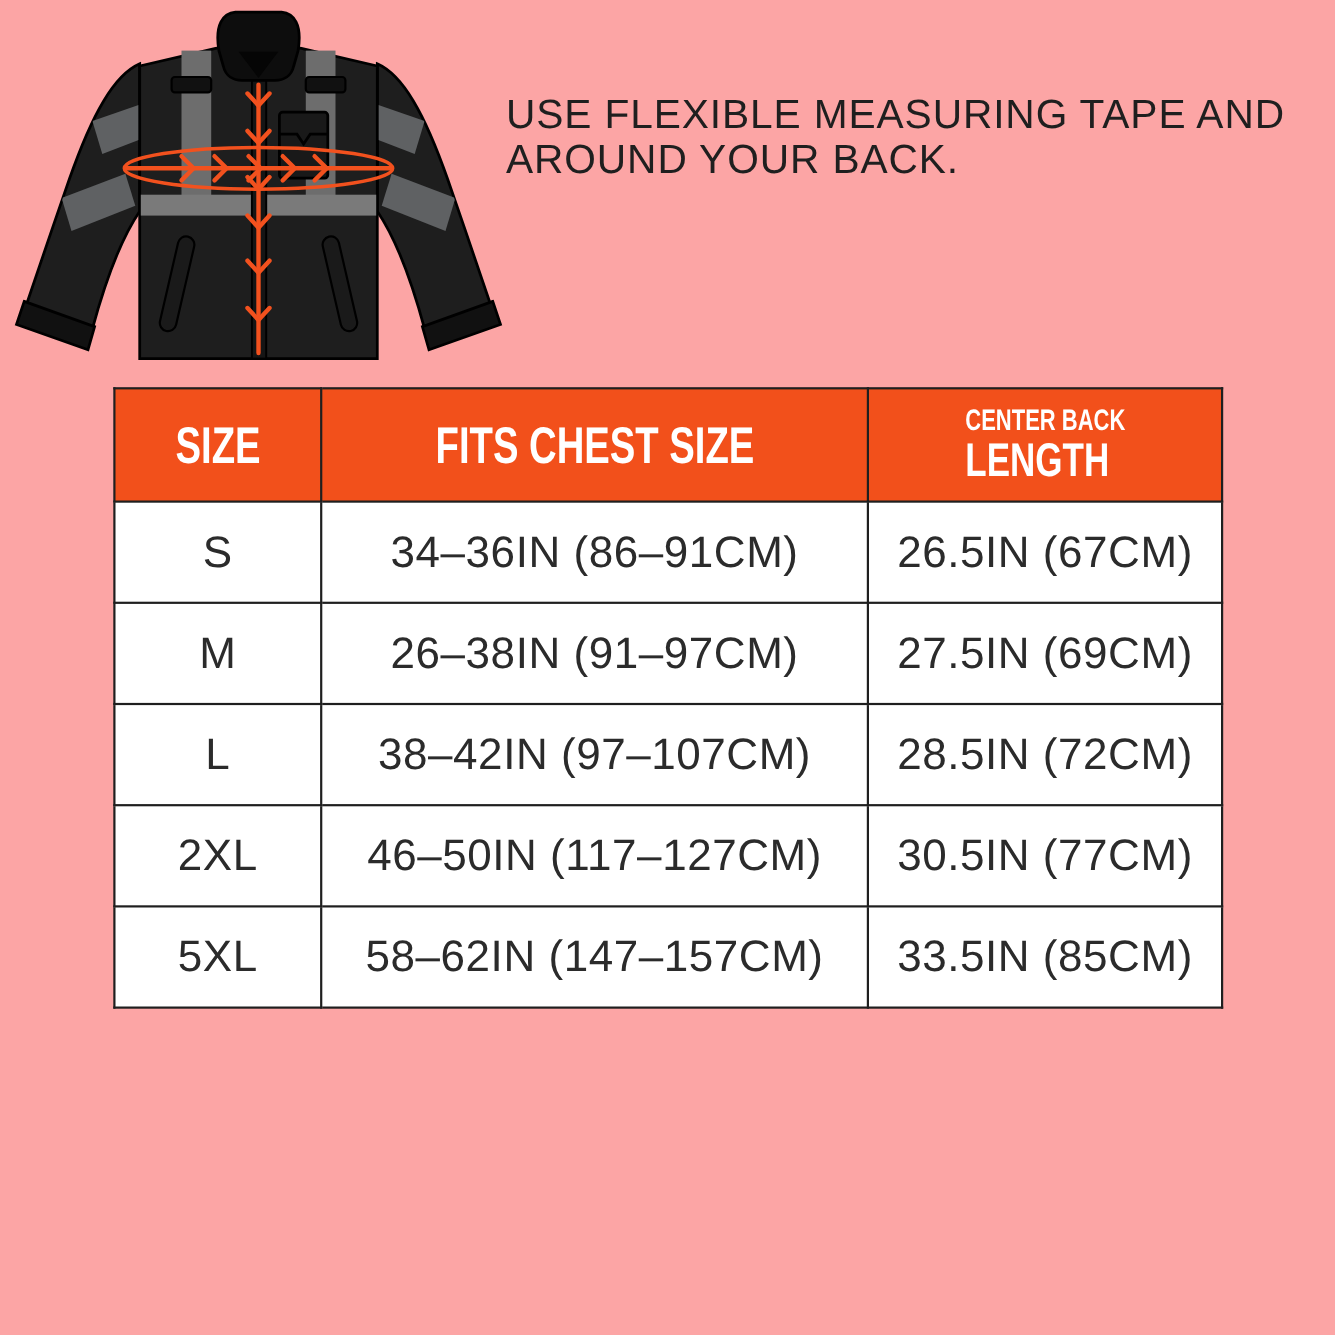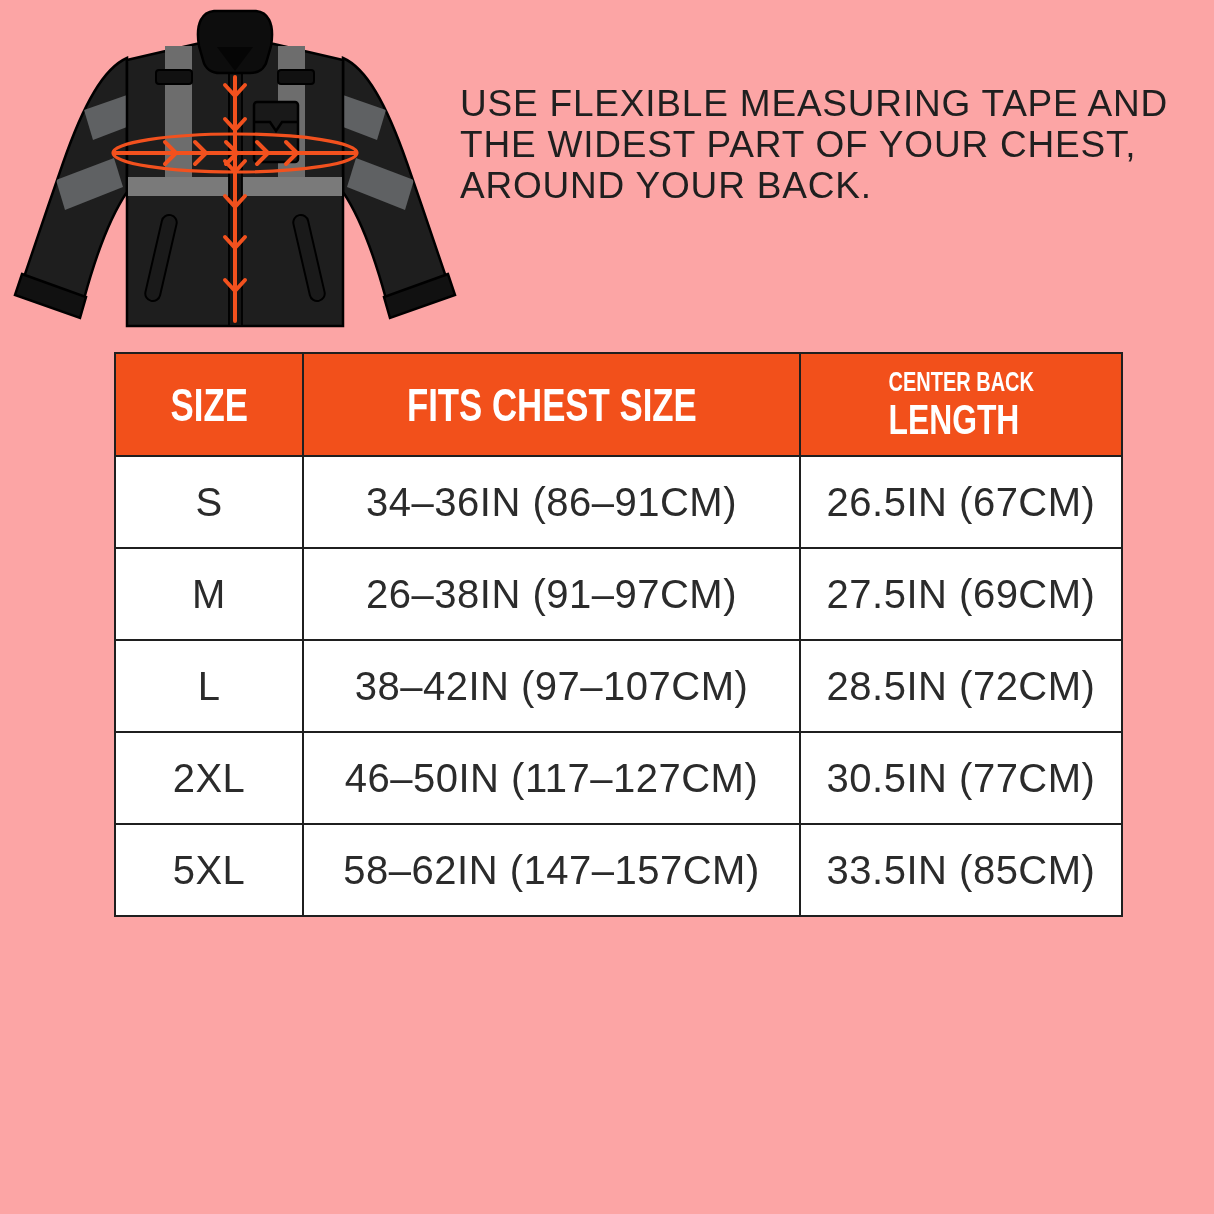--- a/index.html
+++ b/index.html
@@ -44,21 +44,21 @@
     top:83px;
     width:720px;
     font-size:37px;
     line-height:41px;
     letter-spacing:0.8px;
     color:var(--text-dark);
   }
   
   .size-table{
     position:absolute;
-    left:114px;
+    left:103px;
     top:352px;
     width:1007px;
     border-collapse:collapse;
     table-layout:fixed;
     text-align:center;
     padding-left:12px;
   }
   .size-table col.c1{width:188px;}
   .size-table col.c2{width:497px;}
   .size-table col.c3{width:322px;}
@@ -166,21 +166,20 @@
       <path d="M225,119 L235,130 L245,119" stroke-width="4"></path>
       <path d="M225,161 L235,172 L245,161" stroke-width="4"></path>
       <path d="M225,196 L235,207 L245,196" stroke-width="4"></path>
       <path d="M225,237 L235,248 L245,237" stroke-width="4"></path>
       <path d="M225,280 L235,291 L245,280" stroke-width="4"></path>
     </g>
   </svg>
 
   <div class="instructions">
     <div>USE FLEXIBLE MEASURING TAPE AND</div>
-    <div>THE WIDEST PART OF YOUR CHEST,</div>
     <div>AROUND YOUR BACK.</div>
   </div>
 
   <table class="size-table">
     <colgroup>
         <col class="c1">
         <col class="c2">
         <col class="c3">
       </colgroup>
     <thead>

